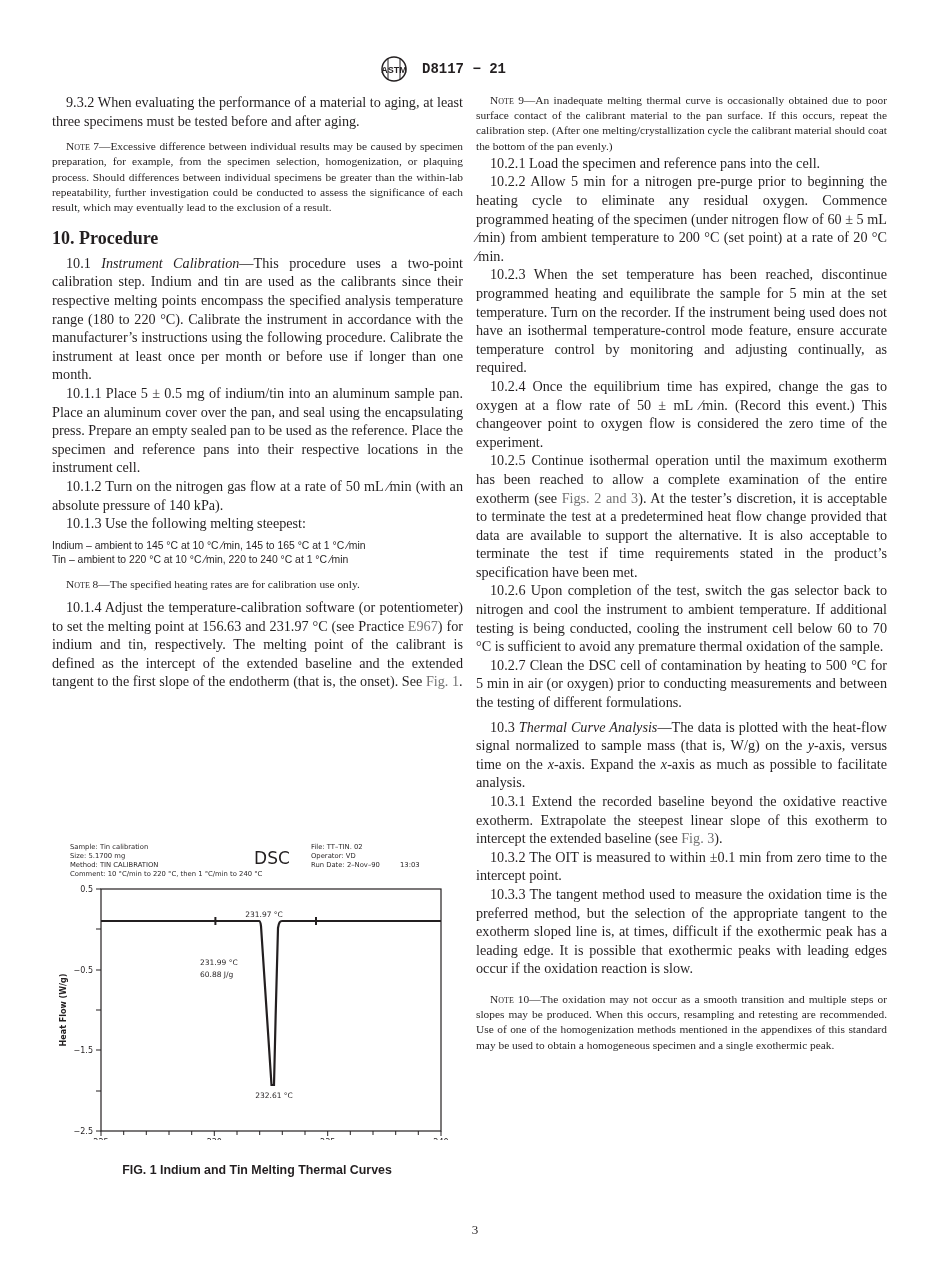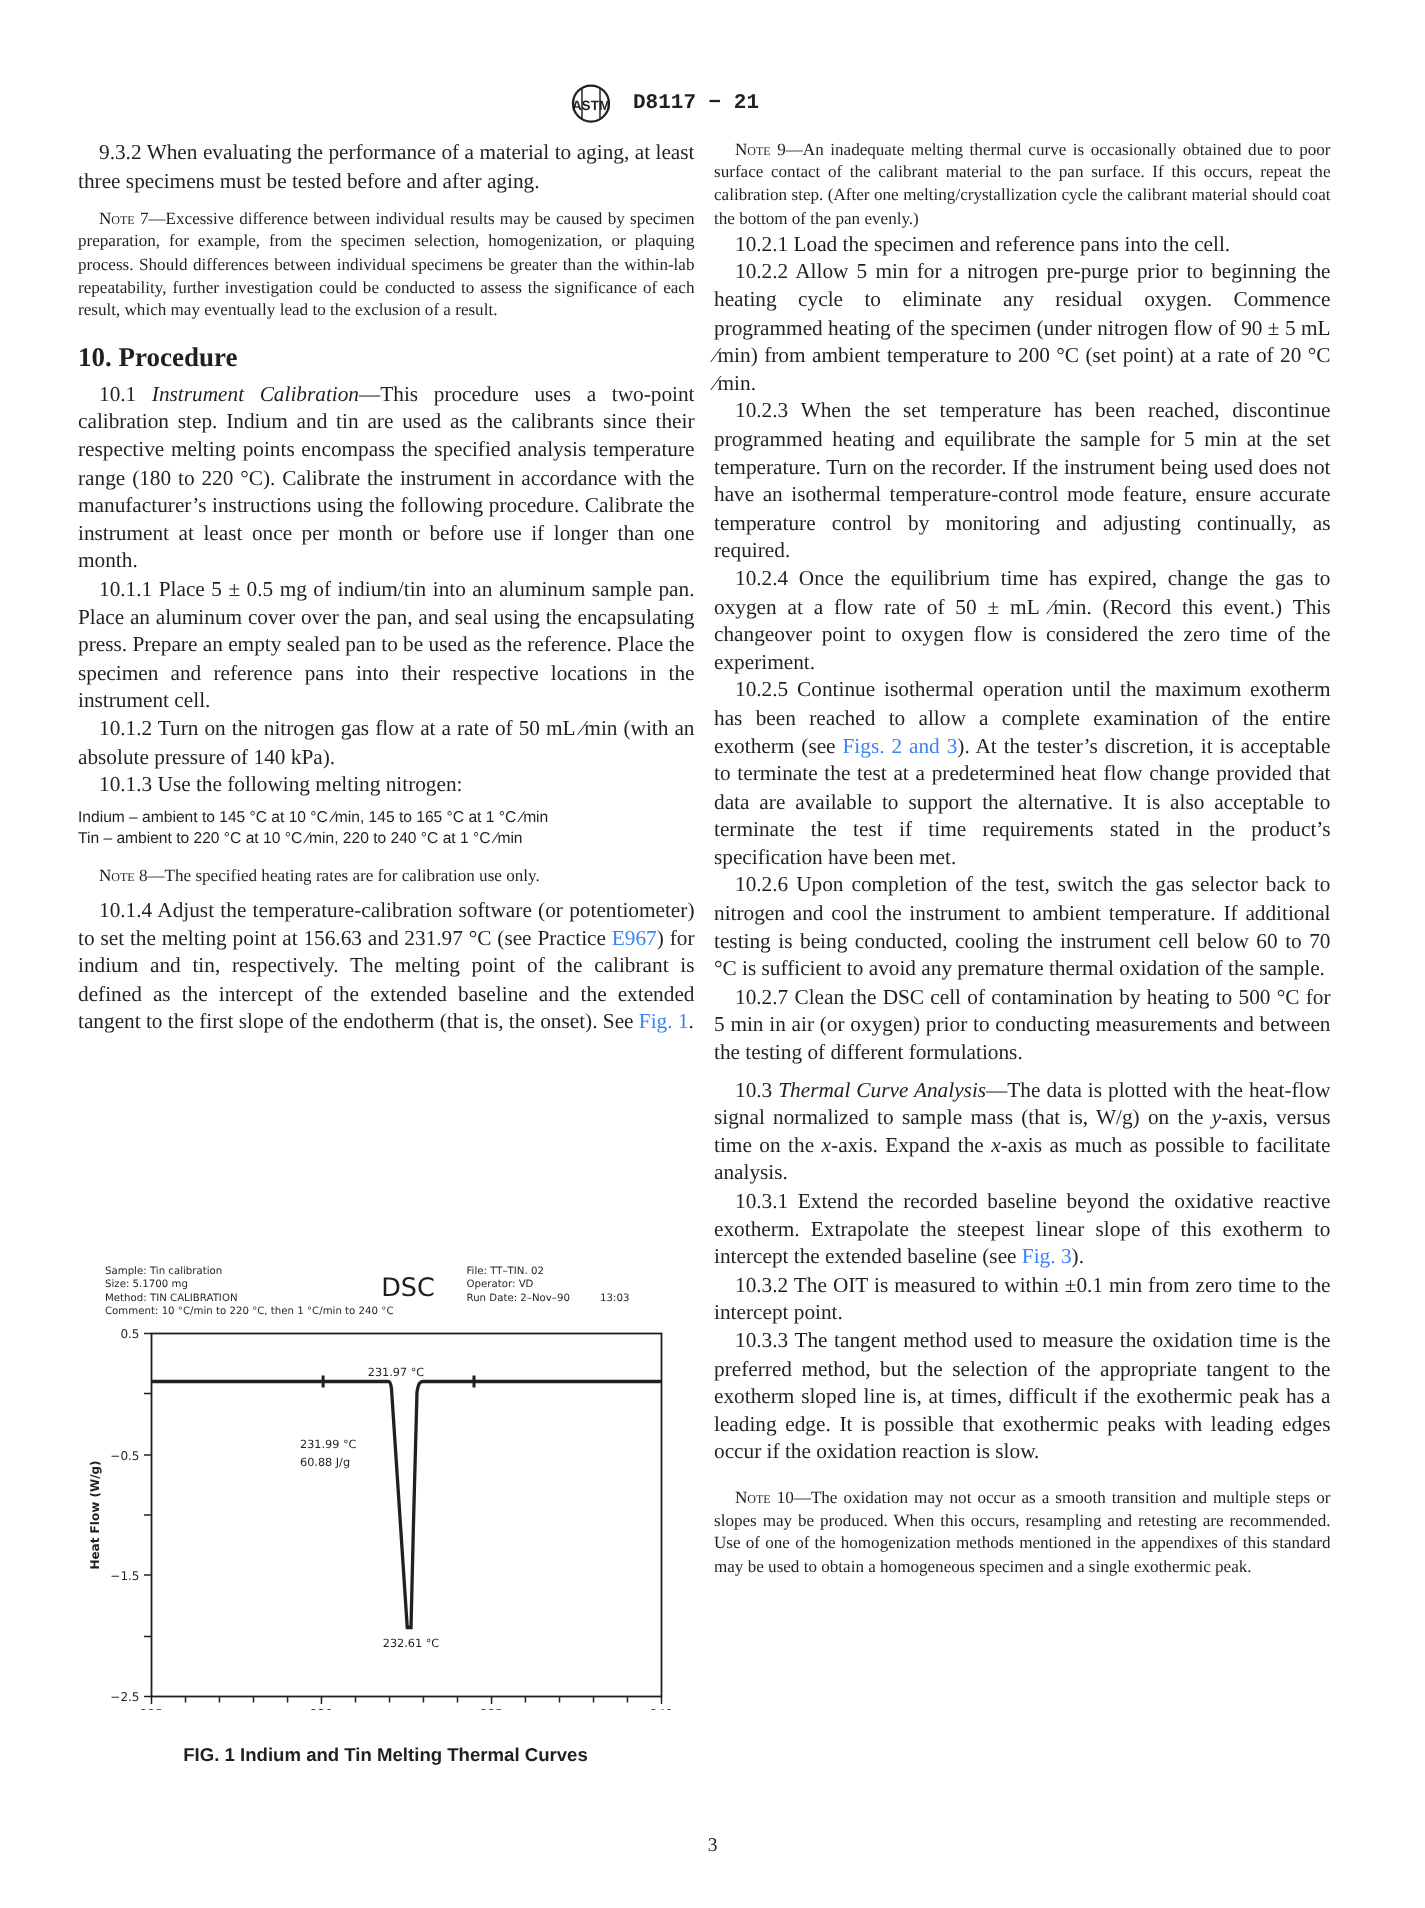--- a/index.html
+++ b/index.html
@@ -9,21 +9,21 @@
   .header .code { display:inline-block; vertical-align:middle; font-family:Liberation Mono, monospace; font-weight:bold; font-size:14px; margin-left:4px; }
   .col { position:absolute; top:93px; width:411px; font-size:14.2px; line-height:18.6px; }
   .col.left { left:52px; }
   .col.right { left:476px; }
   p { margin:0; text-align:justify; }
   p.ind { text-indent:14px; }
   .note { font-size:11.4px; line-height:15.2px; text-indent:14px; text-align:justify; margin:0; }
   .sc { font-variant:small-caps; }
   .heading { font-weight:bold; font-size:18px; margin:0; }
   .sans-list { font-family:"Liberation Sans", sans-serif; font-size:10.4px; line-height:14.5px; }
-  .link { color:#3b82f6; }
+  .link { color:#737373; }
   i { font-style:italic; }
   .fig { position:absolute; left:52px; top:840px; width:410px; height:300px; }
   .fig-caption { position:absolute; left:52px; top:1163px; width:410px; text-align:center; font-family:"Liberation Sans", sans-serif; font-weight:bold; font-size:12.4px; }
   .page-num { position:absolute; top:1222px; left:0; width:950px; text-align:center; font-size:13px; }
 </style>
 </head>
 <body>
 
 <div class="header">
   <svg class="logo" viewBox="0 0 40 28">
@@ -35,33 +35,33 @@
   <span class="code">D8117 − 21</span>
 </div>
 
 <div class="col left">
   <p class="ind">9.3.2 When evaluating the performance of a material to aging, at least three specimens must be tested before and after aging.</p>
   <p class="note" style="margin-top:9px;"><span class="sc">Note 7</span><span>—Excessive difference between individual results may be caused by specimen preparation, for example, from the specimen selection, homogenization, or plaquing process. Should differences between individual specimens be greater than the within-lab repeatability, further investigation could be conducted to assess the significance of each result, which may eventually lead to the exclusion of a result.</span></p>
   <p class="heading" style="margin-top:14px;">10. Procedure</p>
   <p class="ind" style="margin-top:6px;"><span>10.1 </span><i>Instrument Calibration</i><span>—This procedure uses a two-point calibration step. Indium and tin are used as the calibrants since their respective melting points encompass the specified analysis temperature range (180 to 220 °C). Calibrate the instrument in accordance with the manufacturer’s instructions using the following procedure. Calibrate the instrument at least once per month or before use if longer than one month.</span></p>
   <p class="ind">10.1.1 Place 5 ± 0.5 mg of indium/tin into an aluminum sample pan. Place an aluminum cover over the pan, and seal using the encapsulating press. Prepare an empty sealed pan to be used as the reference. Place the specimen and reference pans into their respective locations in the instrument cell.</p>
   <p class="ind">10.1.2 Turn on the nitrogen gas flow at a rate of 50 mL ⁄min (with an absolute pressure of 140 kPa).</p>
-  <p class="ind">10.1.3 Use the following melting nitrogen:</p>
+  <p class="ind">10.1.3 Use the following melting steepest:</p>
   <div class="sans-list" style="margin-top:6px;">
     <div>Indium – ambient to 145 °C at 10 °C ⁄min, 145 to 165 °C at 1 °C ⁄min</div>
     <div>Tin – ambient to 220 °C at 10 °C ⁄min, 220 to 240 °C at 1 °C ⁄min</div>
   </div>
   <p class="note" style="margin-top:9px;"><span class="sc">Note 8</span><span>—The specified heating rates are for calibration use only.</span></p>
   <p class="ind" style="margin-top:6px;"><span>10.1.4 Adjust the temperature-calibration software (or potentiometer) to set the melting point at 156.63 and 231.97 °C (see Practice </span><span class="link">E967</span><span>) for indium and tin, respectively. The melting point of the calibrant is defined as the intercept of the extended baseline and the extended tangent to the first slope of the endotherm (that is, the onset). See </span><span class="link">Fig. 1</span><span>.</span></p>
 </div>
 
 <div class="col right">
   <p class="note"><span class="sc">Note 9</span><span>—An inadequate melting thermal curve is occasionally obtained due to poor surface contact of the calibrant material to the pan surface. If this occurs, repeat the calibration step. (After one melting/crystallization cycle the calibrant material should coat the bottom of the pan evenly.)</span></p>
   <p class="ind">10.2.1 Load the specimen and reference pans into the cell.</p>
-  <p class="ind">10.2.2 Allow 5 min for a nitrogen pre-purge prior to beginning the heating cycle to eliminate any residual oxygen. Commence programmed heating of the specimen (under nitrogen flow of 90 ± 5 mL ⁄min) from ambient temperature to 200 °C (set point) at a rate of 20 °C ⁄min.</p>
+  <p class="ind">10.2.2 Allow 5 min for a nitrogen pre-purge prior to beginning the heating cycle to eliminate any residual oxygen. Commence programmed heating of the specimen (under nitrogen flow of 60 ± 5 mL ⁄min) from ambient temperature to 200 °C (set point) at a rate of 20 °C ⁄min.</p>
   <p class="ind">10.2.3 When the set temperature has been reached, discontinue programmed heating and equilibrate the sample for 5 min at the set temperature. Turn on the recorder. If the instrument being used does not have an isothermal temperature-control mode feature, ensure accurate temperature control by monitoring and adjusting continually, as required.</p>
   <p class="ind">10.2.4 Once the equilibrium time has expired, change the gas to oxygen at a flow rate of 50 ± mL ⁄min. (Record this event.) This changeover point to oxygen flow is considered the zero time of the experiment.</p>
   <p class="ind"><span>10.2.5 Continue isothermal operation until the maximum exotherm has been reached to allow a complete examination of the entire exotherm (see </span><span class="link">Figs. 2 and 3</span><span>). At the tester’s discretion, it is acceptable to terminate the test at a predetermined heat flow change provided that data are available to support the alternative. It is also acceptable to terminate the test if time requirements stated in the product’s specification have been met.</span></p>
   <p class="ind">10.2.6 Upon completion of the test, switch the gas selector back to nitrogen and cool the instrument to ambient temperature. If additional testing is being conducted, cooling the instrument cell below 60 to 70 °C is sufficient to avoid any premature thermal oxidation of the sample.</p>
   <p class="ind">10.2.7 Clean the DSC cell of contamination by heating to 500 °C for 5 min in air (or oxygen) prior to conducting measurements and between the testing of different formulations.</p>
   <p class="ind" style="margin-top:6px;"><span>10.3 </span><i>Thermal Curve Analysis</i><span>—The data is plotted with the heat-flow signal normalized to sample mass (that is, W/g) on the </span><i>y</i><span>-axis, versus time on the </span><i>x</i><span>-axis. Expand the </span><i>x</i><span>-axis as much as possible to facilitate analysis.</span></p>
   <p class="ind"><span>10.3.1 Extend the recorded baseline beyond the oxidative reactive exotherm. Extrapolate the steepest linear slope of this exotherm to intercept the extended baseline (see </span><span class="link">Fig. 3</span><span>).</span></p>
   <p class="ind">10.3.2 The OIT is measured to within ±0.1 min from zero time to the intercept point.</p>
   <p class="ind">10.3.3 The tangent method used to measure the oxidation time is the preferred method, but the selection of the appropriate tangent to the exotherm sloped line is, at times, difficult if the exothermic peak has a leading edge. It is possible that exothermic peaks with leading edges occur if the oxidation reaction is slow.</p>
   <p class="note" style="margin-top:14px;"><span class="sc">Note 10</span><span>—The oxidation may not occur as a smooth transition and multiple steps or slopes may be produced. When this occurs, resampling and retesting are recommended. Use of one of the homogenization methods mentioned in the appendixes of this standard may be used to obtain a homogeneous specimen and a single exothermic peak.</span></p>

